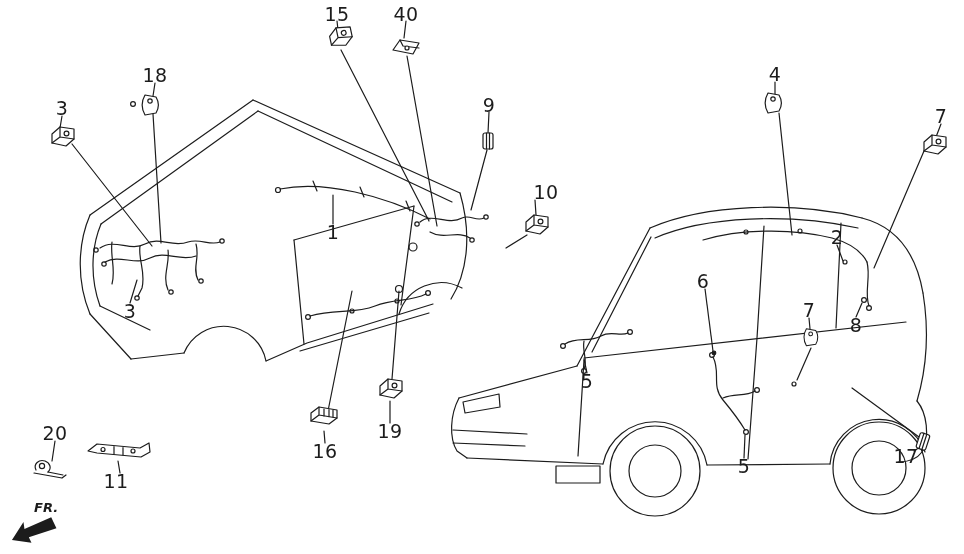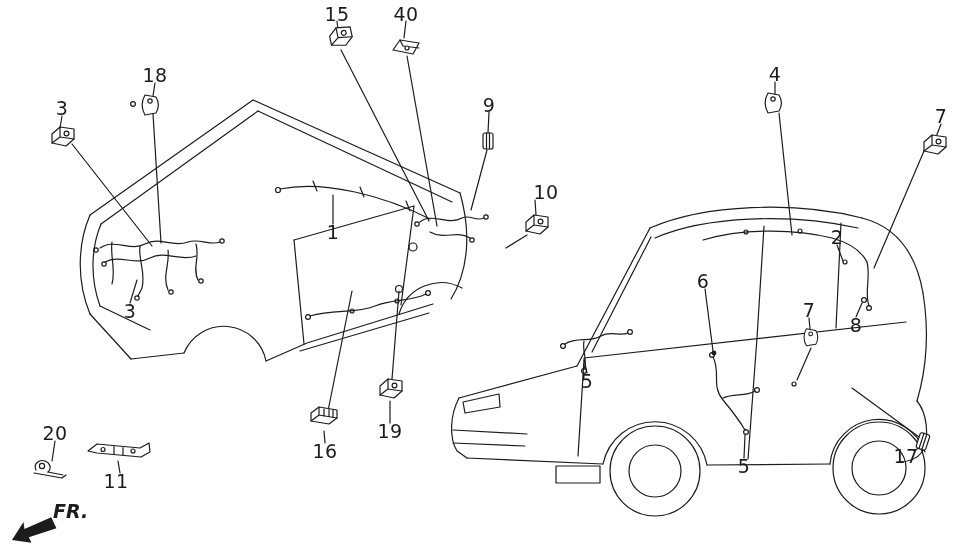--- a/index.html
+++ b/index.html
@@ -11,21 +11,21 @@
   .stage{position:absolute;inset:0;width:964px;height:554px;background:#ffffff;}
   .art{position:absolute;left:0;top:0;}
   .callout{
     position:absolute;transform:translate(-50%,-50%);
     font-size:19px;line-height:1;color:#1c1c1c;
     font-family:"DejaVu Sans", sans-serif;letter-spacing:.3px;
   }
   .fr{position:absolute;left:8px;top:496px;width:72px;height:52px;}
   .fr-text{
     position:absolute;left:26px;top:4px;font-weight:bold;font-style:italic;
-    font-size:19px;font-family:"DejaVu Sans", sans-serif;margin-left:19px;
+    font-size:13px;font-family:"DejaVu Sans", sans-serif;
   }
   .fr-arrow{position:absolute;left:0;top:16px;}
 </style>
 </head>
 <body>
 
 <div class="stage">
 
   <svg class="art" width="964" height="554" viewBox="0 0 964 554">
     <defs>

